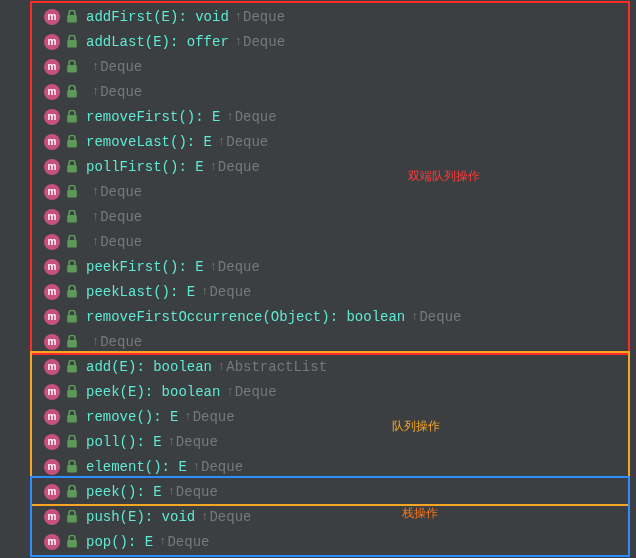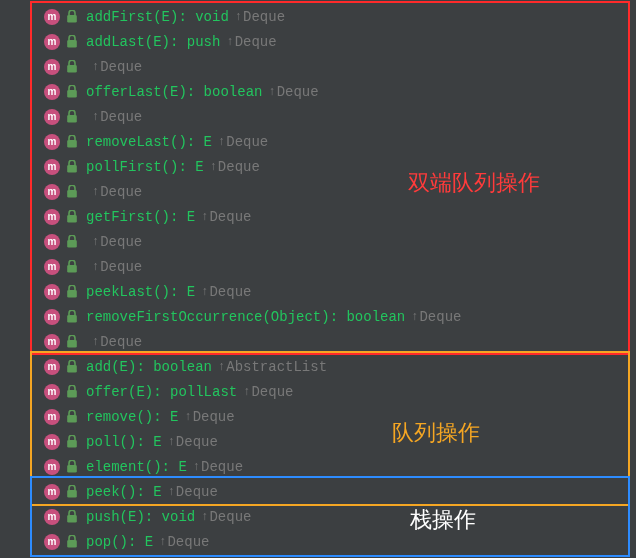--- a/index.html
+++ b/index.html
@@ -40,50 +40,50 @@
   }
   .lock-icon {
     width: 12px;
     height: 14px;
     margin-right: 8px;
     flex: 0 0 auto;
     position: relative;
   }
   .lock-icon svg { display:block; }
   .sig {
-    color: #22c55e;
+    color: #5eead4;
   }
   .up {
     color: #787878;
     margin-left: 6px;
     display: inline-flex;
     align-items: center;
   }
   .up .arrow {
     font-size: 12px;
     margin-right: 1px;
   }
   .group-box {
     position: absolute;
     border: 2px solid;
     pointer-events: none;
     box-sizing: border-box;
   }
   .group-label {
     position: absolute;
     font-family: "SimSun","Songti SC","STSong",serif;
-    font-size: 22px;
+    font-size: 12px;
     pointer-events: none;
   }
   #box-red    { border-color: #ff2a2a; }
   #box-orange { border-color: #f5a623; }
   #box-blue   { border-color: #2d8cff; }
   #label-red    { color: #ff3b3b; }
   #label-orange { color: #f5a623; }
-  #label-blue   { color: #ffffff; margin-left: 8px; }
+  #label-blue   { color: #f97316; }
 </style>
 </head>
 <body>
 
 <div class="container" id="container">
     <div class="row" id="row-0">
       <span class="m-badge">m</span>
       <span class="lock-icon">
         <svg viewBox="0 0 12 14" width="12" height="14">
           <path d="M3 5 V3.2 a3 3 0 0 1 6 0 V5" fill="none" stroke="#5c9b57" stroke-width="1.6"></path>
@@ -97,21 +97,21 @@
       </span>
     </div>
     <div class="row" id="row-1">
       <span class="m-badge">m</span>
       <span class="lock-icon">
         <svg viewBox="0 0 12 14" width="12" height="14">
           <path d="M3 5 V3.2 a3 3 0 0 1 6 0 V5" fill="none" stroke="#5c9b57" stroke-width="1.6"></path>
           <rect x="1.2" y="5" width="9.6" height="7.6" rx="1.4" fill="#5c9b57"></rect>
         </svg>
       </span>
-      <span class="sig">addLast(E): push</span>
+      <span class="sig">addLast(E): offer</span>
       <span class="up">
         <span class="arrow">↑</span>
         <span>Deque</span>
       </span>
     </div>
     <div class="row" id="row-2">
       <span class="m-badge">m</span>
       <span class="lock-icon">
         <svg viewBox="0 0 12 14" width="12" height="14">
           <path d="M3 5 V3.2 a3 3 0 0 1 6 0 V5" fill="none" stroke="#5c9b57" stroke-width="1.6"></path>
@@ -124,34 +124,34 @@
       </span>
     </div>
     <div class="row" id="row-3">
       <span class="m-badge">m</span>
       <span class="lock-icon">
         <svg viewBox="0 0 12 14" width="12" height="14">
           <path d="M3 5 V3.2 a3 3 0 0 1 6 0 V5" fill="none" stroke="#5c9b57" stroke-width="1.6"></path>
           <rect x="1.2" y="5" width="9.6" height="7.6" rx="1.4" fill="#5c9b57"></rect>
         </svg>
       </span>
-      <span class="sig">offerLast(E): boolean</span>
       <span class="up">
         <span class="arrow">↑</span>
         <span>Deque</span>
       </span>
     </div>
     <div class="row" id="row-4">
       <span class="m-badge">m</span>
       <span class="lock-icon">
         <svg viewBox="0 0 12 14" width="12" height="14">
           <path d="M3 5 V3.2 a3 3 0 0 1 6 0 V5" fill="none" stroke="#5c9b57" stroke-width="1.6"></path>
           <rect x="1.2" y="5" width="9.6" height="7.6" rx="1.4" fill="#5c9b57"></rect>
         </svg>
       </span>
+      <span class="sig">removeFirst(): E</span>
       <span class="up">
         <span class="arrow">↑</span>
         <span>Deque</span>
       </span>
     </div>
     <div class="row" id="row-5">
       <span class="m-badge">m</span>
       <span class="lock-icon">
         <svg viewBox="0 0 12 14" width="12" height="14">
           <path d="M3 5 V3.2 a3 3 0 0 1 6 0 V5" fill="none" stroke="#5c9b57" stroke-width="1.6"></path>
@@ -192,21 +192,20 @@
       </span>
     </div>
     <div class="row" id="row-8">
       <span class="m-badge">m</span>
       <span class="lock-icon">
         <svg viewBox="0 0 12 14" width="12" height="14">
           <path d="M3 5 V3.2 a3 3 0 0 1 6 0 V5" fill="none" stroke="#5c9b57" stroke-width="1.6"></path>
           <rect x="1.2" y="5" width="9.6" height="7.6" rx="1.4" fill="#5c9b57"></rect>
         </svg>
       </span>
-      <span class="sig">getFirst(): E</span>
       <span class="up">
         <span class="arrow">↑</span>
         <span>Deque</span>
       </span>
     </div>
     <div class="row" id="row-9">
       <span class="m-badge">m</span>
       <span class="lock-icon">
         <svg viewBox="0 0 12 14" width="12" height="14">
           <path d="M3 5 V3.2 a3 3 0 0 1 6 0 V5" fill="none" stroke="#5c9b57" stroke-width="1.6"></path>
@@ -219,20 +218,21 @@
       </span>
     </div>
     <div class="row" id="row-10">
       <span class="m-badge">m</span>
       <span class="lock-icon">
         <svg viewBox="0 0 12 14" width="12" height="14">
           <path d="M3 5 V3.2 a3 3 0 0 1 6 0 V5" fill="none" stroke="#5c9b57" stroke-width="1.6"></path>
           <rect x="1.2" y="5" width="9.6" height="7.6" rx="1.4" fill="#5c9b57"></rect>
         </svg>
       </span>
+      <span class="sig">peekFirst(): E</span>
       <span class="up">
         <span class="arrow">↑</span>
         <span>Deque</span>
       </span>
     </div>
     <div class="row" id="row-11">
       <span class="m-badge">m</span>
       <span class="lock-icon">
         <svg viewBox="0 0 12 14" width="12" height="14">
           <path d="M3 5 V3.2 a3 3 0 0 1 6 0 V5" fill="none" stroke="#5c9b57" stroke-width="1.6"></path>
@@ -287,21 +287,21 @@
       </span>
     </div>
     <div class="row" id="row-15">
       <span class="m-badge">m</span>
       <span class="lock-icon">
         <svg viewBox="0 0 12 14" width="12" height="14">
           <path d="M3 5 V3.2 a3 3 0 0 1 6 0 V5" fill="none" stroke="#5c9b57" stroke-width="1.6"></path>
           <rect x="1.2" y="5" width="9.6" height="7.6" rx="1.4" fill="#5c9b57"></rect>
         </svg>
       </span>
-      <span class="sig">offer(E): pollLast</span>
+      <span class="sig">peek(E): boolean</span>
       <span class="up">
         <span class="arrow">↑</span>
         <span>Deque</span>
       </span>
     </div>
     <div class="row" id="row-16">
       <span class="m-badge">m</span>
       <span class="lock-icon">
         <svg viewBox="0 0 12 14" width="12" height="14">
           <path d="M3 5 V3.2 a3 3 0 0 1 6 0 V5" fill="none" stroke="#5c9b57" stroke-width="1.6"></path>

